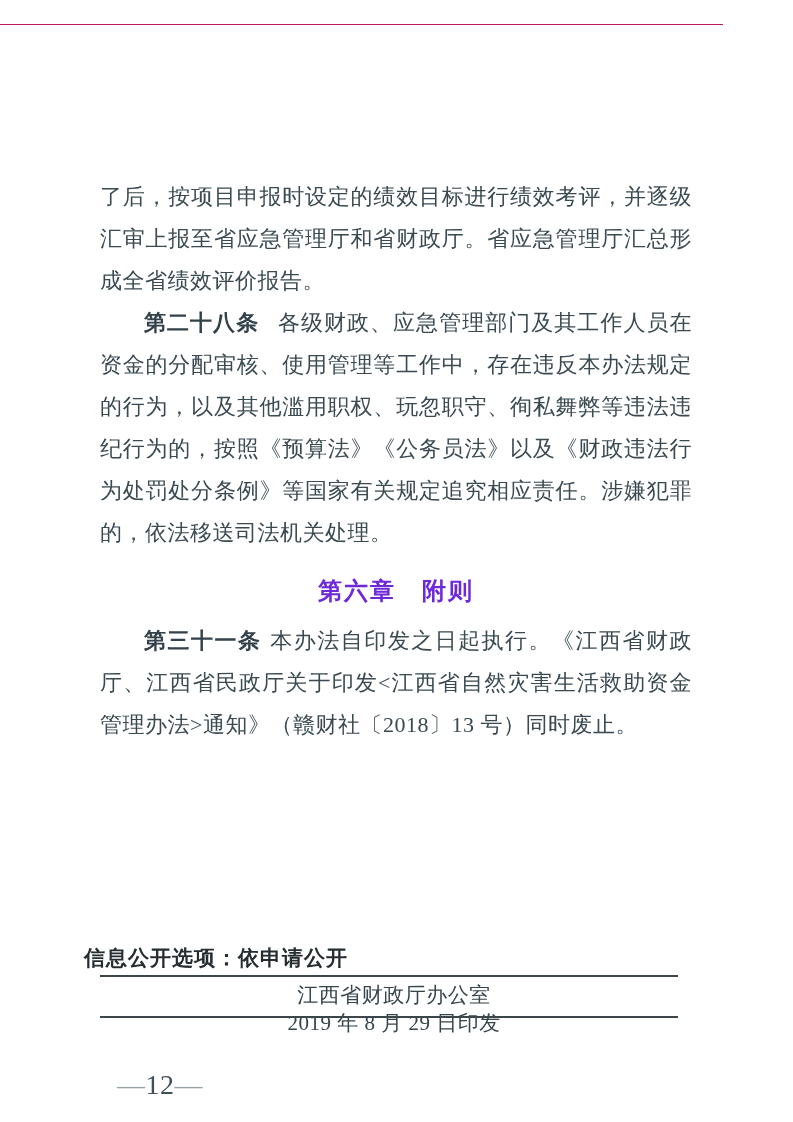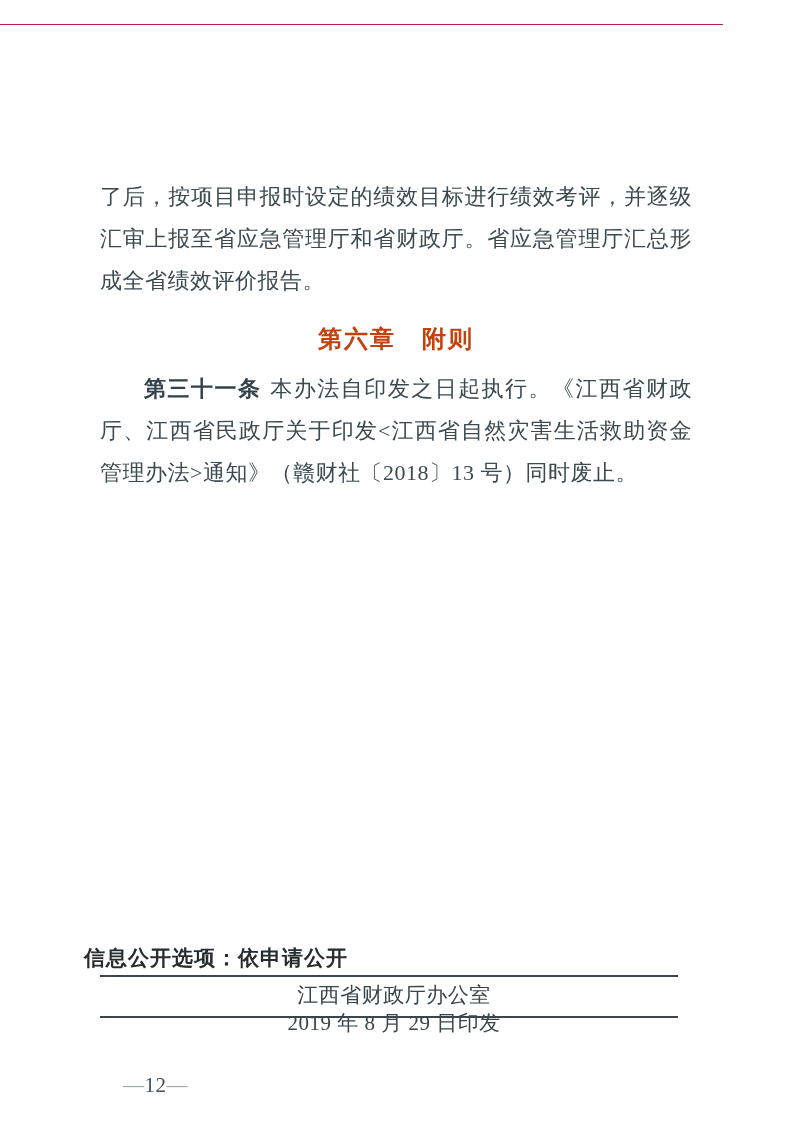--- a/index.html
+++ b/index.html
@@ -39,21 +39,21 @@
   .gap-wide  { margin-right: 0.85em; }
   .gap-narrow{ margin-right: 0.40em; }
   .chapter-heading {
     margin: 16px 0 8px 0;
     text-align: center;
     text-indent: 0;
     font-family: "Liberation Sans", "DejaVu Sans", sans-serif;
     font-weight: bold;
     font-size: 24px;
     line-height: 42px;
-    color: #c2410c;
+    color: #6d28d9;
     letter-spacing: 2px;
   }
   
   .disclosure {
     position: absolute;
     left: 84px;
     top: 918px;
     width: 592px;
     font-family: "Liberation Sans", "DejaVu Sans", sans-serif;
     font-weight: bold;
@@ -83,39 +83,40 @@
     align-items: center;
     height: 34px;
     font-size: 21px;
     color: #36454c;
     letter-spacing: 0.5px;
     flex-direction: column;
   }
   
   .page-number {
     position: absolute;
-    left: 123px;
+    left: 117px;
     top: 1046px;
-    font-size: 21px;
+    font-size: 28px;
     line-height: 28px;
     color: #40505a;
     letter-spacing: 0.5px;
     white-space: nowrap;
   }
   .page-number .dash { color: #99a2a6; }
 </style>
 </head>
 <body>
 
 <div class="page">
 
   <main class="doc-body">
 
     <p class="para-continuation">了后，按项目申报时设定的绩效目标进行绩效考评，并逐级汇审上报至省应急管理厅和省财政厅。省应急管理厅汇总形成全省绩效评价报告。</p>
 
+    <p class="para-article"><span class="art-num gap-wide">第二十八条</span><span>各级财政、应急管理部门及其工作人员在资金的分配审核、使用管理等工作中，存在违反本办法规定的行为，以及其他滥用职权、玩忽职守、徇私舞弊等违法违纪行为的，按照《预算法》《公务员法》以及《财政违法行为处罚处分条例》等国家有关规定追究相应责任。涉嫌犯罪的，依法移送司法机关处理。</span></p>
 
     <h2 class="chapter-heading">第六章　附则</h2>
 
 
 
     <p class="para-article"><span class="art-num gap-narrow">第三十一条</span><span>本办法自印发之日起执行。《江西省财政厅、江西省民政厅关于印发&lt;江西省自然灾害生活救助资金管理办法&gt;通知》（赣财社〔2018〕13 号）同时废止。</span></p>
 
   </main>
 
   <div class="disclosure">信息公开选项：依申请公开</div>

